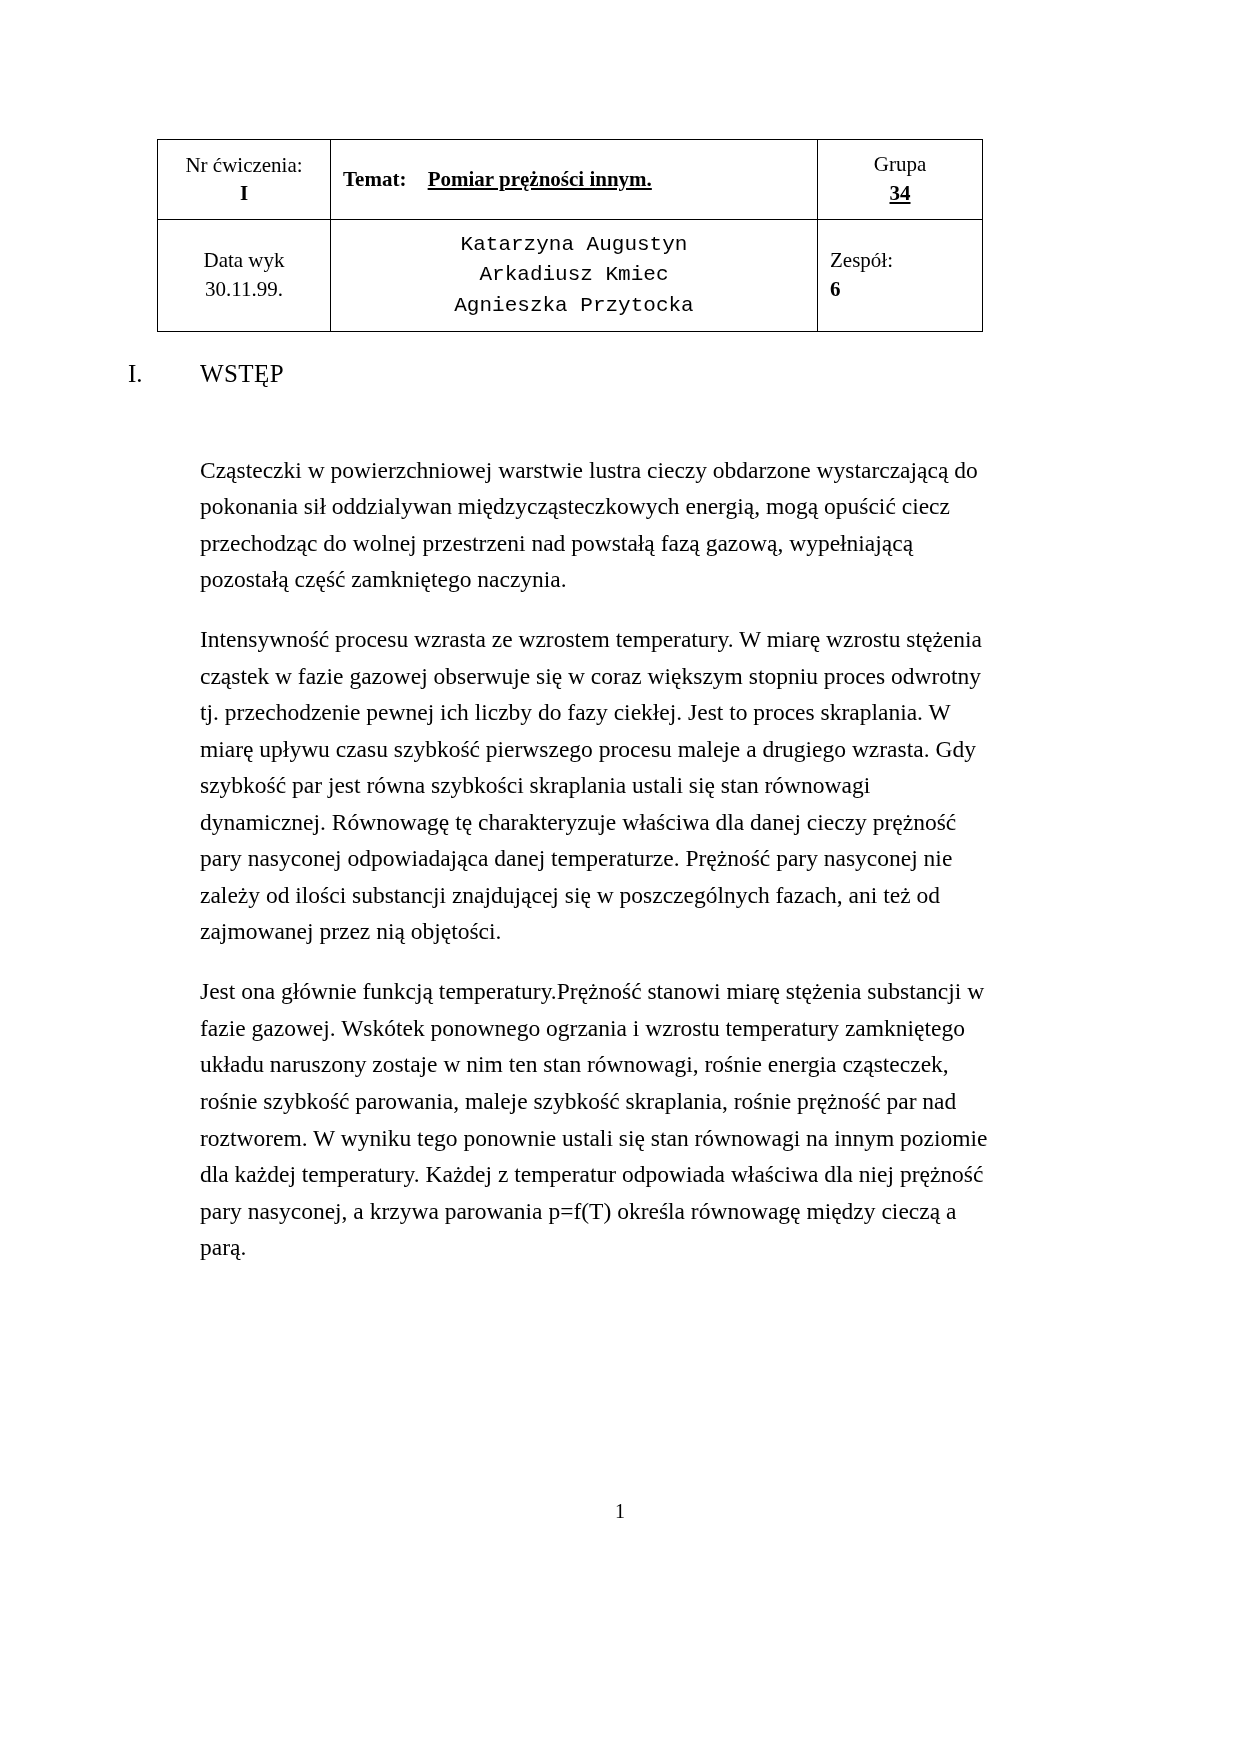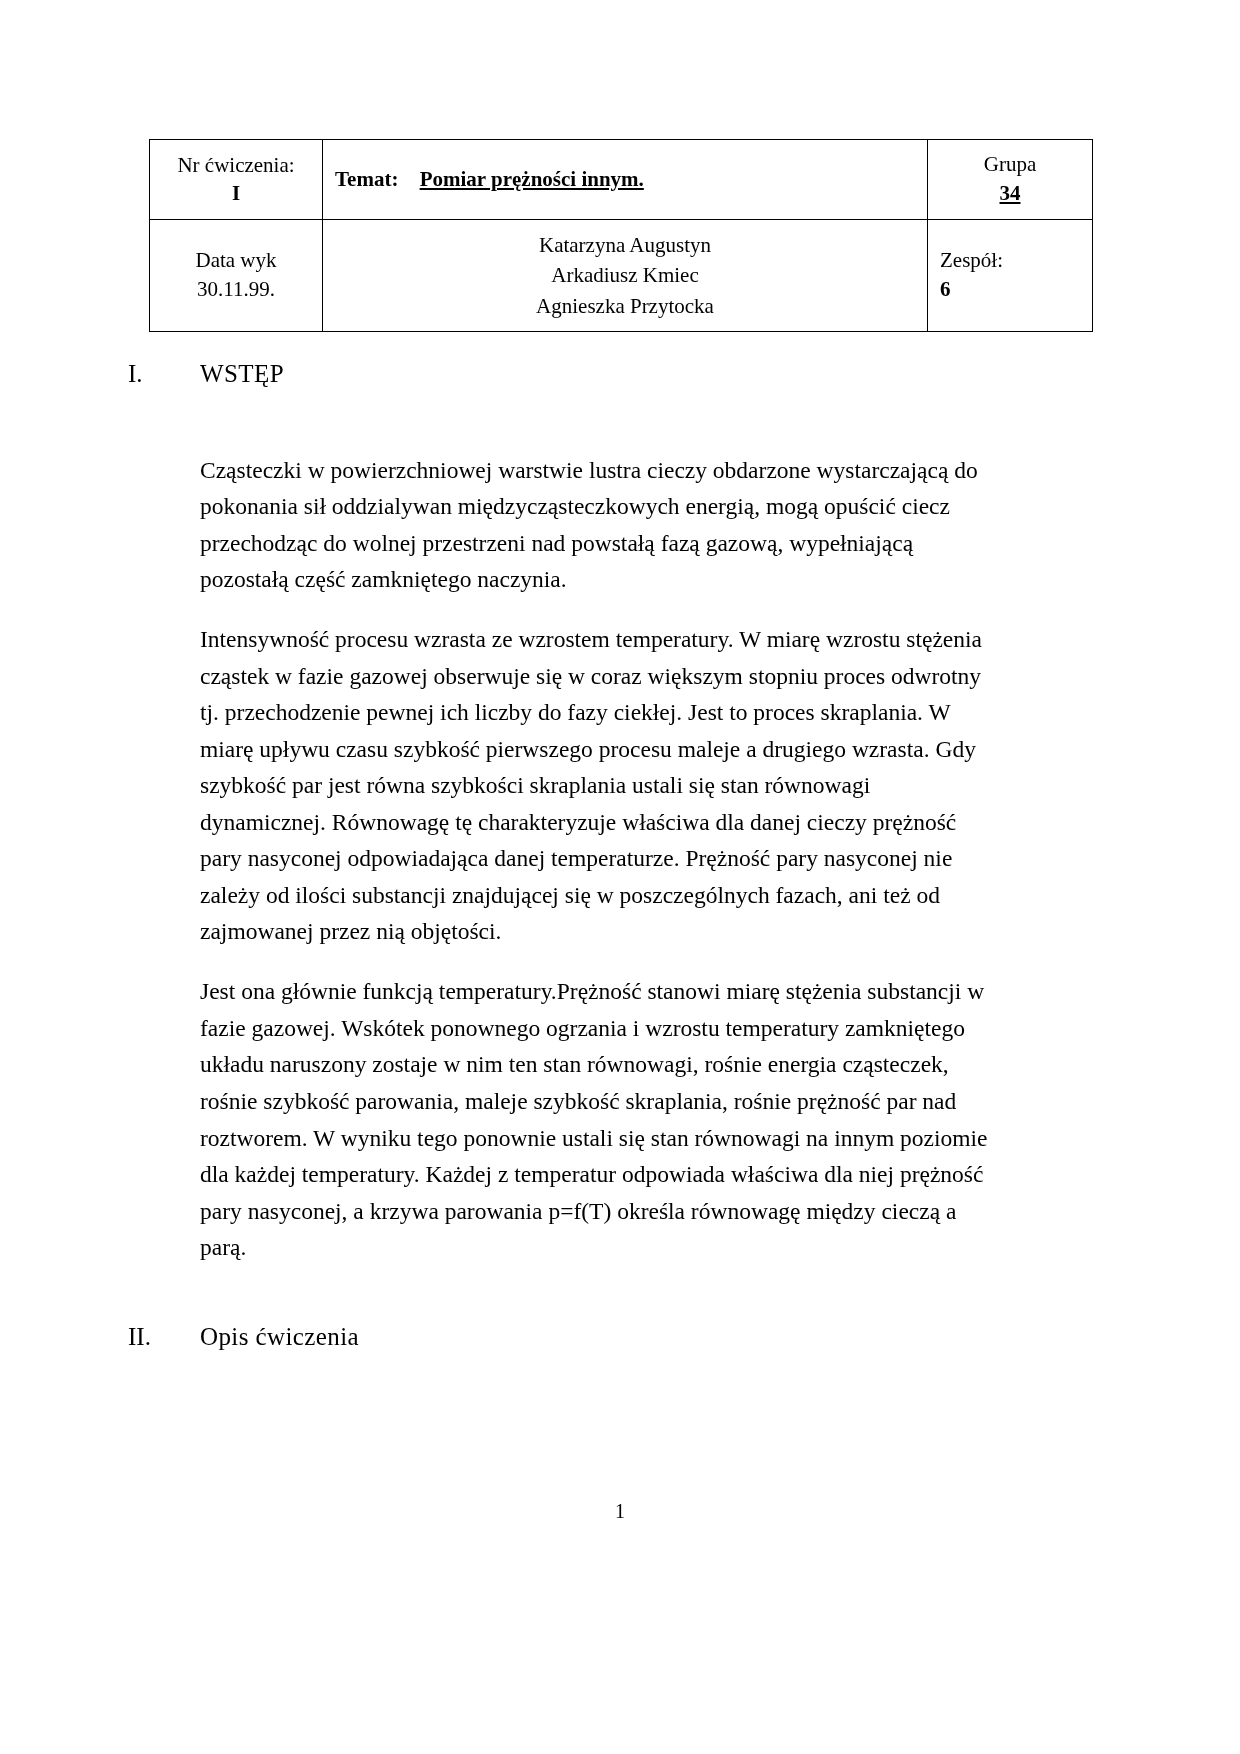--- a/index.html
+++ b/index.html
@@ -18,23 +18,23 @@
     position: relative;
     width: 1240px;
     height: 1754px;
     box-sizing: border-box;
     padding: 0;
   }
 
   
   .header-table {
     position: absolute;
-    left: 149px;
+    left: 157px;
     top: 139px;
-    width: 944px;
+    width: 826px;
     border-collapse: collapse;
     table-layout: fixed;
   }
   .header-table td {
     border: 1.5px solid #000;
     vertical-align: middle;
     padding: 10px 12px;
   }
   .cell-nr {
     width: 148px;
@@ -69,20 +69,21 @@
   }
   .cell-data {
     text-align: center;
     font-size: 21px;
     line-height: 1.4;
   }
   .cell-authors {
     font-size: 21px;
     line-height: 1.45;
     text-align: center;
+    font-family: Liberation Mono, monospace;
   }
   .cell-zespol {
     font-size: 21px;
     line-height: 1.4;
   }
   .cell-zespol .zespol-value {
     font-weight: bold;
     display: block;
   }
 
@@ -181,24 +182,20 @@
       </div>
       <div class="gap-sm"></div>
       <p class="para">Cząsteczki w powierzchniowej warstwie lustra cieczy obdarzone wystarczającą do pokonania sił oddzialywan międzycząsteczkowych energią, mogą opuścić ciecz przechodząc do wolnej przestrzeni nad powstałą fazą gazową, wypełniającą pozostałą część zamkniętego naczynia.</p>
       <p class="para">Intensywność procesu wzrasta ze wzrostem temperatury. W miarę wzrostu stężenia cząstek w fazie gazowej obserwuje się w coraz większym stopniu proces odwrotny tj. przechodzenie pewnej ich liczby do fazy ciekłej. Jest to proces skraplania. W miarę upływu czasu szybkość pierwszego procesu maleje a drugiego wzrasta. Gdy szybkość par jest równa szybkości skraplania ustali się stan równowagi dynamicznej. Równowagę tę charakteryzuje właściwa dla danej cieczy prężność pary nasyconej odpowiadająca danej temperaturze. Prężność pary nasyconej nie zależy od ilości substancji znajdującej się w poszczególnych fazach, ani też od zajmowanej przez nią objętości.</p>
       <p class="para">Jest ona głównie funkcją temperatury.Prężność stanowi miarę stężenia substancji w fazie gazowej. Wskótek ponownego ogrzania i wzrostu temperatury zamkniętego układu naruszony zostaje w nim ten stan równowagi, rośnie energia cząsteczek, rośnie szybkość parowania, maleje szybkość skraplania, rośnie prężność par nad roztworem. W wyniku tego ponownie ustali się stan równowagi na innym poziomie dla każdej temperatury. Każdej z temperatur odpowiada właściwa dla niej prężność pary nasyconej, a krzywa parowania p=f(T) określa równowagę między cieczą a parą.</p>
     </div>
 
     <div class="gap-lg"></div>
 
     <div class="section">
-      <div class="section-head">
-        <span class="section-num">II.</span>
-        <span class="section-title">Opis ćwiczenia</span>
-      </div>
       <div class="gap-sm"></div>
     </div>
 
   </div>
 
   <div class="page-number">1</div>
 
 </div>
 
 </body></html>

